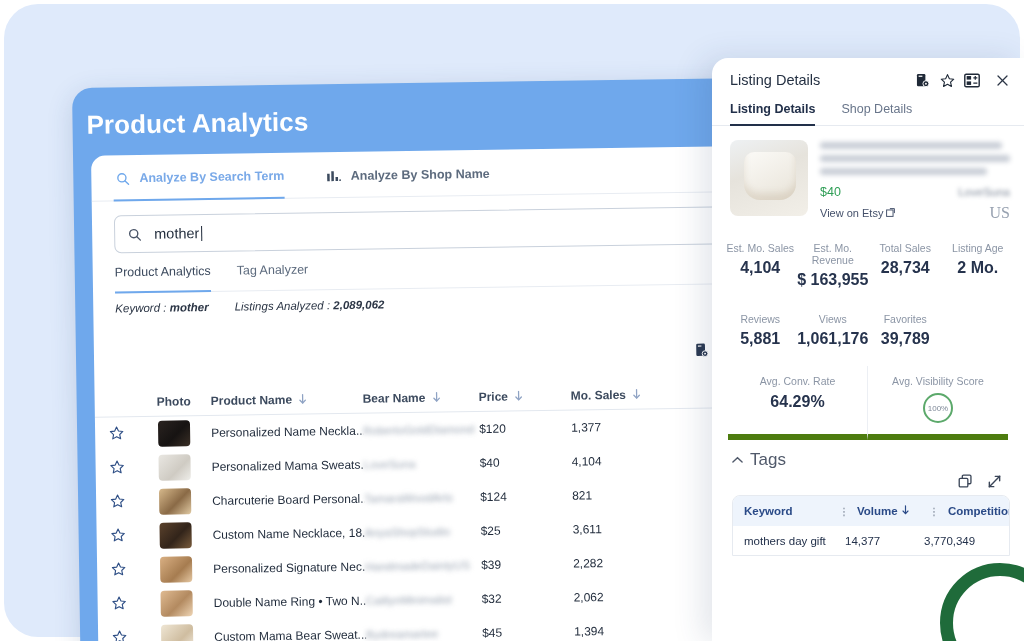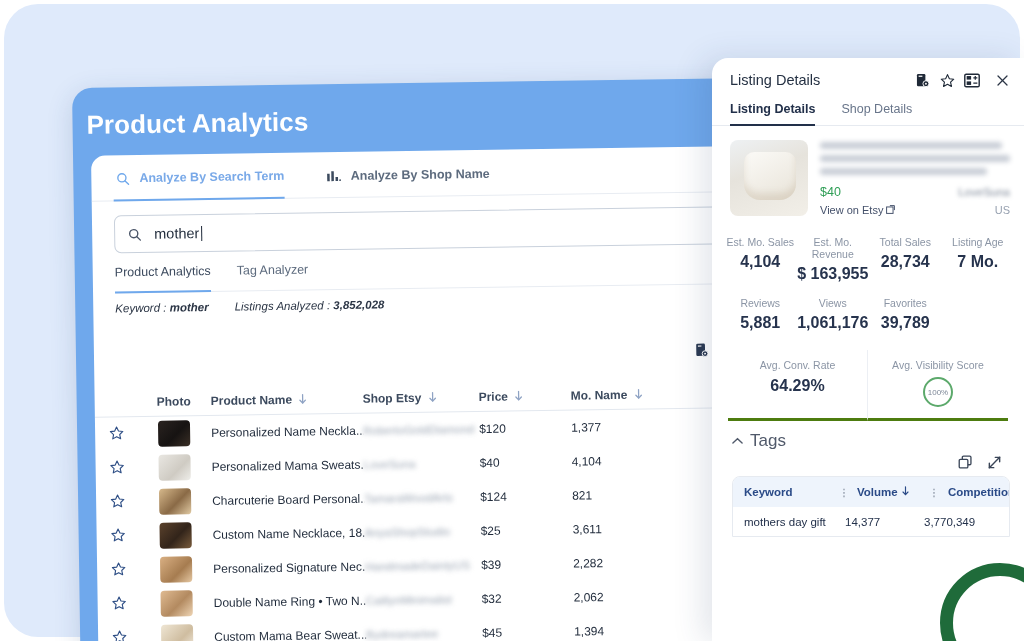--- a/index.html
+++ b/index.html
@@ -237,38 +237,38 @@
   }
   .dp-pricerow {
     display: flex; justify-content: space-between; align-items: baseline; margin-top: 10px;
   }
   .dp-price { color: #2e9e55; font-size: 12.5px; }
   .dp-shop { filter: blur(2.2px); color: #7e8898; font-size: 11.5px; user-select:none; }
   .dp-etsyrow {
     display: flex; justify-content: space-between; align-items: center; margin-top: 5px;
   }
   .dp-etsy { color: #44506a; font-size: 11px; cursor: pointer; }
-  .dp-country { color: #97a1b0; font-size: 11px; }
+  .dp-country { color: #97a1b0; font-size: 16px; font-family: Liberation Serif, serif; }
 
   
   .stats {
     display: grid; grid-template-columns: repeat(4,1fr);
-    padding: 10px 10px 0 12px; row-gap: 2px;
+    padding: 10px 10px 0 12px; row-gap: 12px;
   }
   .stat { text-align: center; padding: 4px 0 8px; }
   .stat-label { font-size: 10.5px; color: #8b95a5; margin-bottom: 5px; }
   .stat-value { font-size: 16px; color: #26334d; font-weight: bold; }
 
   
   .metrics {
     display: grid; grid-template-columns: 1fr 1fr;
     margin: 10px 16px 0 16px;
   }
   .metric { text-align: center; padding: 9px 0 11px; }
-  .metric:nth-child(1), .metric:nth-child(2) { border-bottom: 3px solid #4d7c0f; }
+  .metric:nth-child(1), .metric:nth-child(2) { border-bottom: 6px solid #4d7c0f; }
   .metric:nth-child(1), .metric:nth-child(3) { border-right: 1px solid #eceff4; }
   .metric-label { font-size: 10.5px; color: #8b95a5; margin-bottom: 6px; }
   .metric-value { font-size: 16px; color: #26334d; font-weight: bold; }
   .ring {
     width: 30px; height: 30px; border-radius: 50%;
     border: 2px solid #5ca96b; margin: 0 auto;
     display: flex; align-items: center; justify-content: center;
     font-size: 8px; color: #7e8898;
   }
 
@@ -363,21 +363,21 @@
         <div class="sub-tab">Tag Analyzer</div>
       </div>
 
       <div class="meta-row">
         <span>
           <span>Keyword :</span>
           <b>mother</b>
         </span>
         <span>
           <span>Listings Analyzed :</span>
-          <b>3,852,028</b>
+          <b>2,089,062</b>
         </span>
       </div>
 
       <div class="learn-row">
         <span class="ico">
           <svg width="14" height="15" viewBox="0 0 16 17">
             <rect x="1.5" y="1" width="10" height="14" rx="1.5" fill="#2b3952"></rect>
             <rect x="3.5" y="3" width="4" height="1.4" fill="#fff"></rect>
             <circle cx="11.5" cy="12.5" r="3.3" fill="#2b3952" stroke="#fff" stroke-width="1.1"></circle>
             <circle cx="11.5" cy="12.5" r="1.1" fill="#fff"></circle>
@@ -403,21 +403,21 @@
               <span class="ico">
                 <svg width="10" height="11" viewBox="0 0 10 12" fill="none" stroke="#8fa3c4" stroke-width="1.4" stroke-linecap="round">
                   <line x1="5" y1="1" x2="5" y2="10"></line>
                     <polyline points="2,7.2 5,10.3 8,7.2"></polyline>
                 </svg>
               </span>
             </span>
           </div>
           <div class="c-shop">
             <span class="hdr-sort">
-              <span>Shop Etsy</span>
+              <span>Bear Name</span>
               <span class="ico">
                 <svg width="10" height="11" viewBox="0 0 10 12" fill="none" stroke="#8fa3c4" stroke-width="1.4" stroke-linecap="round">
                   <line x1="5" y1="1" x2="5" y2="10"></line>
                     <polyline points="2,7.2 5,10.3 8,7.2"></polyline>
                 </svg>
               </span>
             </span>
           </div>
           <div class="c-price">
             <span class="hdr-sort">
@@ -425,21 +425,21 @@
               <span class="ico">
                 <svg width="10" height="11" viewBox="0 0 10 12" fill="none" stroke="#8fa3c4" stroke-width="1.4" stroke-linecap="round">
                   <line x1="5" y1="1" x2="5" y2="10"></line>
                     <polyline points="2,7.2 5,10.3 8,7.2"></polyline>
                 </svg>
               </span>
             </span>
           </div>
           <div class="c-sales">
             <span class="hdr-sort">
-              <span>Mo. Name</span>
+              <span>Mo. Sales</span>
               <span class="ico">
                 <svg width="10" height="11" viewBox="0 0 10 12" fill="none" stroke="#8fa3c4" stroke-width="1.4" stroke-linecap="round">
                   <line x1="5" y1="1" x2="5" y2="10"></line>
                     <polyline points="2,7.2 5,10.3 8,7.2"></polyline>
                 </svg>
               </span>
             </span>
           </div>
         </div>
         <div id="table-body">
@@ -611,21 +611,21 @@
         <div class="stat">
           <div class="stat-label">Est. Mo. Revenue</div>
           <div class="stat-value">$ 163,955</div>
         </div>
         <div class="stat">
           <div class="stat-label">Total Sales</div>
           <div class="stat-value">28,734</div>
         </div>
         <div class="stat">
           <div class="stat-label">Listing Age</div>
-          <div class="stat-value">7 Mo.</div>
+          <div class="stat-value">2 Mo.</div>
         </div>
         <div class="stat">
           <div class="stat-label">Reviews</div>
           <div class="stat-value">5,881</div>
         </div>
         <div class="stat">
           <div class="stat-label">Views</div>
           <div class="stat-value">1,061,176</div>
         </div>
         <div class="stat">

